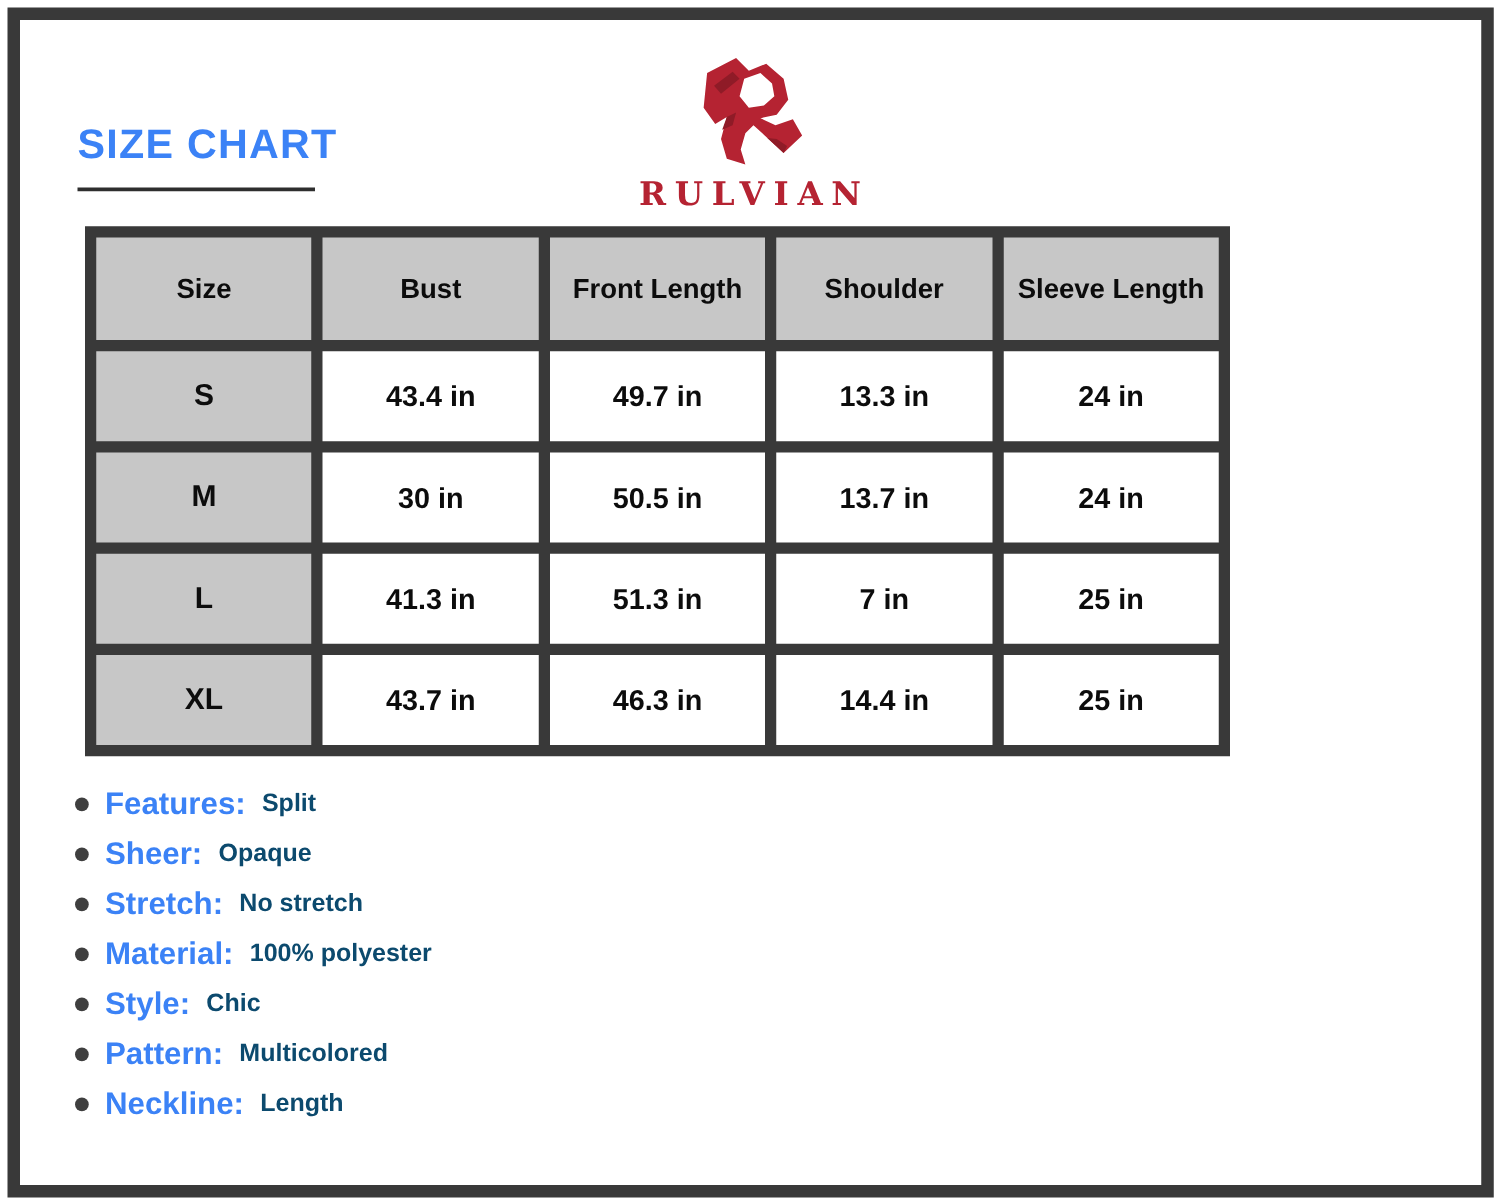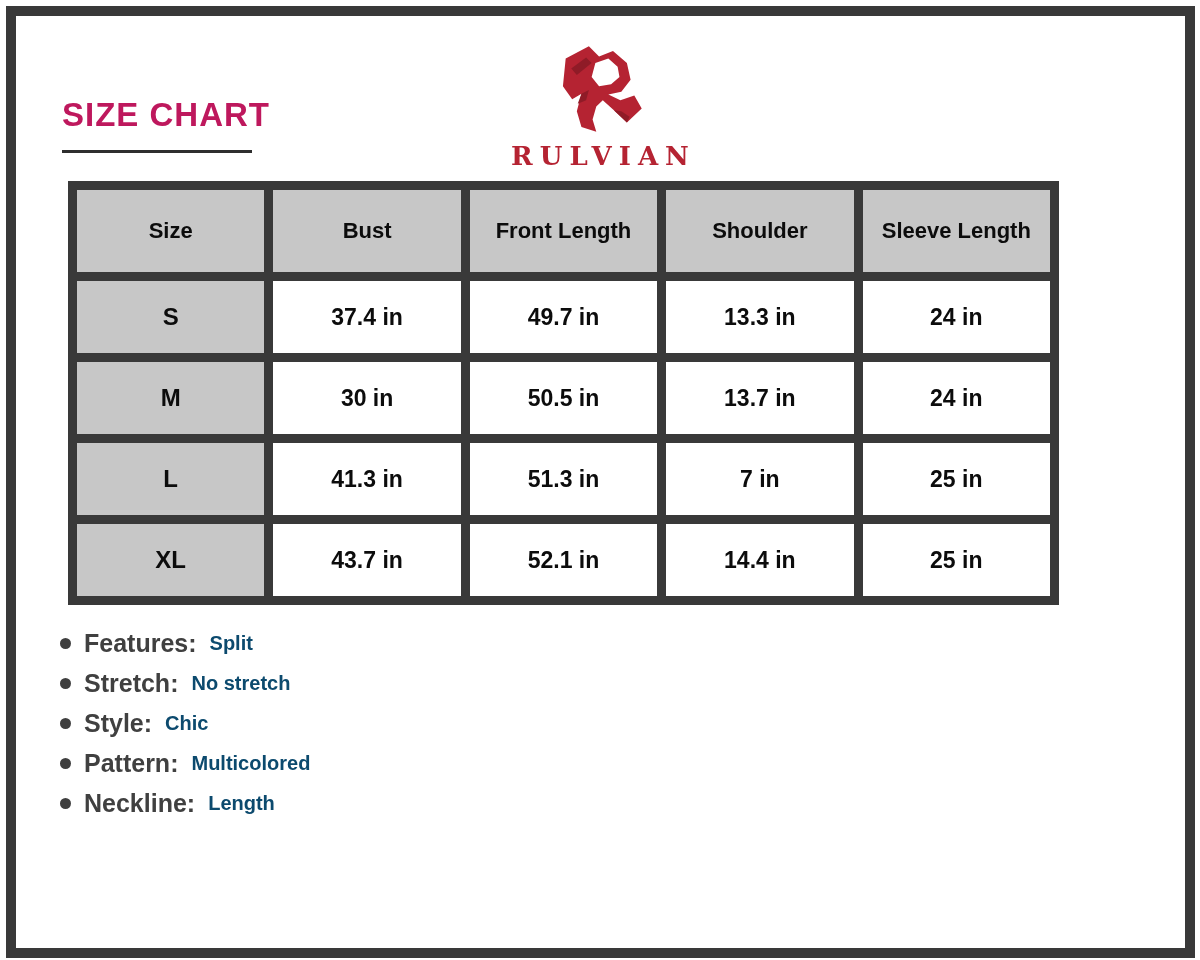--- a/index.html
+++ b/index.html
@@ -21,21 +21,21 @@
     border: 10px solid var(--grid, #393939);
     pointer-events: none;
   }
   
   .page-title {
     position: absolute;
     left: 62px;
     top: 96px;
     font-size: 33px;
     font-weight: bold;
-    color: #be185d;
+    color: #3b82f6;
     letter-spacing: 1px;
     white-space: nowrap;
   }
   .title-underline {
     position: absolute;
     left: 62px;
     top: 150px;
     width: 190px;
     height: 3px;
     background: #2e2e2e;
@@ -62,21 +62,21 @@
     padding-left: 7px; 
     color: var(--brand-red, #b52332);
     margin-top: 1px;
     white-space: nowrap;
   }
   
   .size-table-wrap {
     position: absolute;
     left: 68px;
     top: 181px;
-    width: 991px;
+    width: 916px;
   }
   table.size-table {
     width: 100%;
     border-collapse: separate;
     border-spacing: 9px;
     background: var(--grid, #393939);
     table-layout: fixed;
   }
   table.size-table th,
   table.size-table td {
@@ -116,21 +116,21 @@
     width: 11px;
     height: 11px;
     border-radius: 50%;
     background: #3f3f3f;
     margin-right: 13px;
     flex: 0 0 auto;
   }
   .item-label {
     font-size: 25px;
     font-weight: bold;
-    color: #404040;
+    color: #3b82f6;
     margin-right: 13px;
     white-space: nowrap;
   }
   .item-value {
     font-size: 20px;
     font-weight: bold;
     color: #0c4a6e;
     white-space: nowrap;
   }
 </style>
@@ -164,21 +164,21 @@
         <th>Size</th>
         <th>Bust</th>
         <th>Front Length</th>
         <th>Shoulder</th>
         <th>Sleeve Length</th>
       </tr>
     </thead>
     <tbody>
       <tr>
         <td class="size-cell">S</td>
-        <td class="value-cell">37.4 in</td>
+        <td class="value-cell">43.4 in</td>
         <td class="value-cell">49.7 in</td>
         <td class="value-cell">13.3 in</td>
         <td class="value-cell">24 in</td>
       </tr>
       <tr>
         <td class="size-cell">M</td>
         <td class="value-cell">30 in</td>
         <td class="value-cell">50.5 in</td>
         <td class="value-cell">13.7 in</td>
         <td class="value-cell">24 in</td>
@@ -186,41 +186,51 @@
       <tr>
         <td class="size-cell">L</td>
         <td class="value-cell">41.3 in</td>
         <td class="value-cell">51.3 in</td>
         <td class="value-cell">7 in</td>
         <td class="value-cell">25 in</td>
       </tr>
       <tr>
         <td class="size-cell">XL</td>
         <td class="value-cell">43.7 in</td>
-        <td class="value-cell">52.1 in</td>
+        <td class="value-cell">46.3 in</td>
         <td class="value-cell">14.4 in</td>
         <td class="value-cell">25 in</td>
       </tr>
     </tbody>
   </table>
 </div>
 
 <div class="details-list">
   <div class="list-item">
     <span class="bullet-icon"></span>
     <span class="item-label">Features:</span>
     <span class="item-value">Split</span>
   </div>
   <div class="list-item">
     <span class="bullet-icon"></span>
+    <span class="item-label">Sheer:</span>
+    <span class="item-value">Opaque</span>
+  </div>
+  <div class="list-item">
+    <span class="bullet-icon"></span>
     <span class="item-label">Stretch:</span>
     <span class="item-value">No stretch</span>
   </div>
   <div class="list-item">
     <span class="bullet-icon"></span>
+    <span class="item-label">Material:</span>
+    <span class="item-value">100% polyester</span>
+  </div>
+  <div class="list-item">
+    <span class="bullet-icon"></span>
     <span class="item-label">Style:</span>
     <span class="item-value">Chic</span>
   </div>
   <div class="list-item">
     <span class="bullet-icon"></span>
     <span class="item-label">Pattern:</span>
     <span class="item-value">Multicolored</span>
   </div>
   <div class="list-item">
     <span class="bullet-icon"></span>

